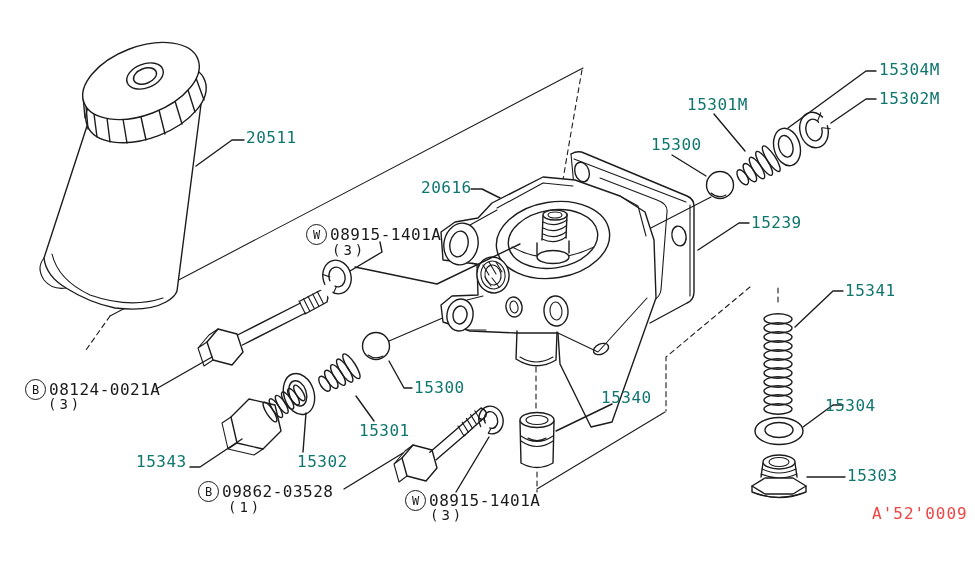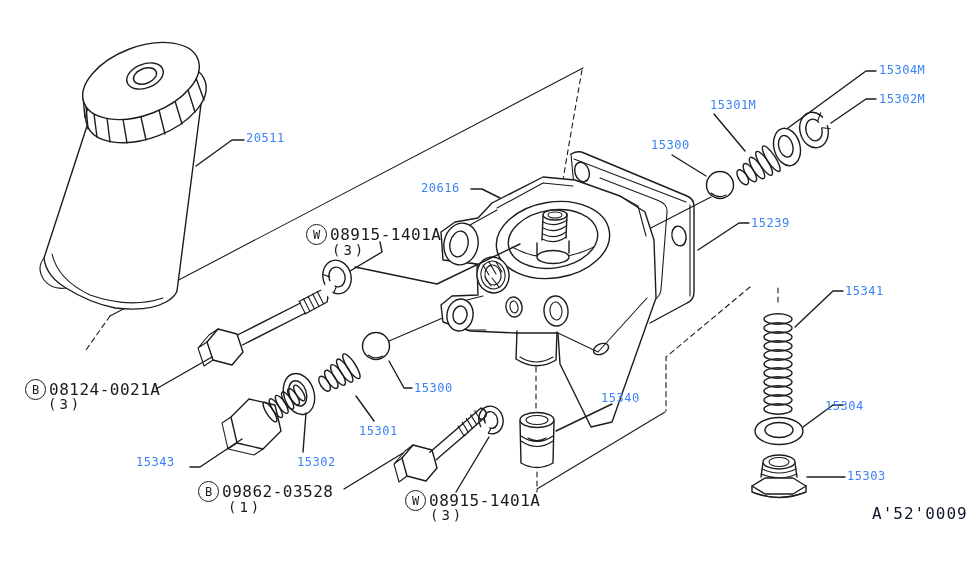--- a/index.html
+++ b/index.html
@@ -2,32 +2,32 @@
 <html><head>
 <meta charset="utf-8">
 <style>
   html,body{margin:0;padding:0;background:#fff;}
   .stage{
     position:relative;width:975px;height:566px;background:#ffffff;overflow:hidden;
     font-family:"DejaVu Sans Mono","Liberation Mono",monospace;
   }
   .stage svg{position:absolute;left:0;top:0;}
   .lbl{
-    position:absolute;font-size:12px;line-height:16px;color:#3b82f6;
+    position:absolute;font-size:16px;line-height:16px;color:#0f766e;
     letter-spacing:.5px;white-space:nowrap;
   }
   .qty{position:absolute;font-size:14px;line-height:14px;color:#1a1a1a;letter-spacing:3px;white-space:nowrap;}
   .pn{position:absolute;display:flex;align-items:center;white-space:nowrap;color:#1a1a1a;}
   .pn .num{font-size:16px;letter-spacing:.5px;}
   .pfx{
     display:inline-flex;width:19px;height:19px;border:1.5px solid #1a1a1a;border-radius:50%;
     align-items:center;justify-content:center;font-size:12px;line-height:12px;margin-right:3px;
     flex:0 0 auto;
   }
-  .code{position:absolute;font-size:16px;line-height:16px;color:#0f172a;letter-spacing:1px;}
+  .code{position:absolute;font-size:16px;line-height:16px;color:#ef4444;letter-spacing:1px;}
   
   .art path,.art ellipse,.art circle,.art line,.art polyline{
     fill:none;stroke:#1c1c1c;stroke-width:1.4;stroke-linecap:round;stroke-linejoin:round;
   }
   .art .f{fill:#ffffff;}
   .art .nf{stroke:none;fill:#ffffff;}
   .art .thin{stroke-width:1.1;}
   .art .dash{stroke-dasharray:5 4;stroke-width:1.1;}
   .art .wipe{fill:#ffffff;stroke:#ffffff;stroke-width:1;}
 </style>
@@ -247,21 +247,21 @@
       <path d="M156,389 L212,357"></path>
       <path d="M344,489 L403,453"></path>
       <path d="M380,242 L382,252 L350,271 M355,267 L437,284 L520,244"></path>
       <path d="M456,492 L489,437"></path>
     </g>
   </svg>
 
   <div class="lbl" style="left:246px;top:130px">20511</div>
   <div class="lbl" style="left:421px;top:180px">20616</div>
   <div class="lbl" style="left:651px;top:137px">15300</div>
-  <div class="lbl" style="left:710px;top:97px">15301M</div>
+  <div class="lbl" style="left:687px;top:97px">15301M</div>
   <div class="lbl" style="left:879px;top:62px">15304M</div>
   <div class="lbl" style="left:879px;top:91px">15302M</div>
   <div class="lbl" style="left:751px;top:215px">15239</div>
   <div class="lbl" style="left:845px;top:283px">15341</div>
   <div class="lbl" style="left:825px;top:398px">15304</div>
   <div class="lbl" style="left:847px;top:468px">15303</div>
   <div class="lbl" style="left:601px;top:390px">15340</div>
   <div class="lbl" style="left:414px;top:380px">15300</div>
   <div class="lbl" style="left:359px;top:423px">15301</div>
   <div class="lbl" style="left:297px;top:454px">15302</div>

